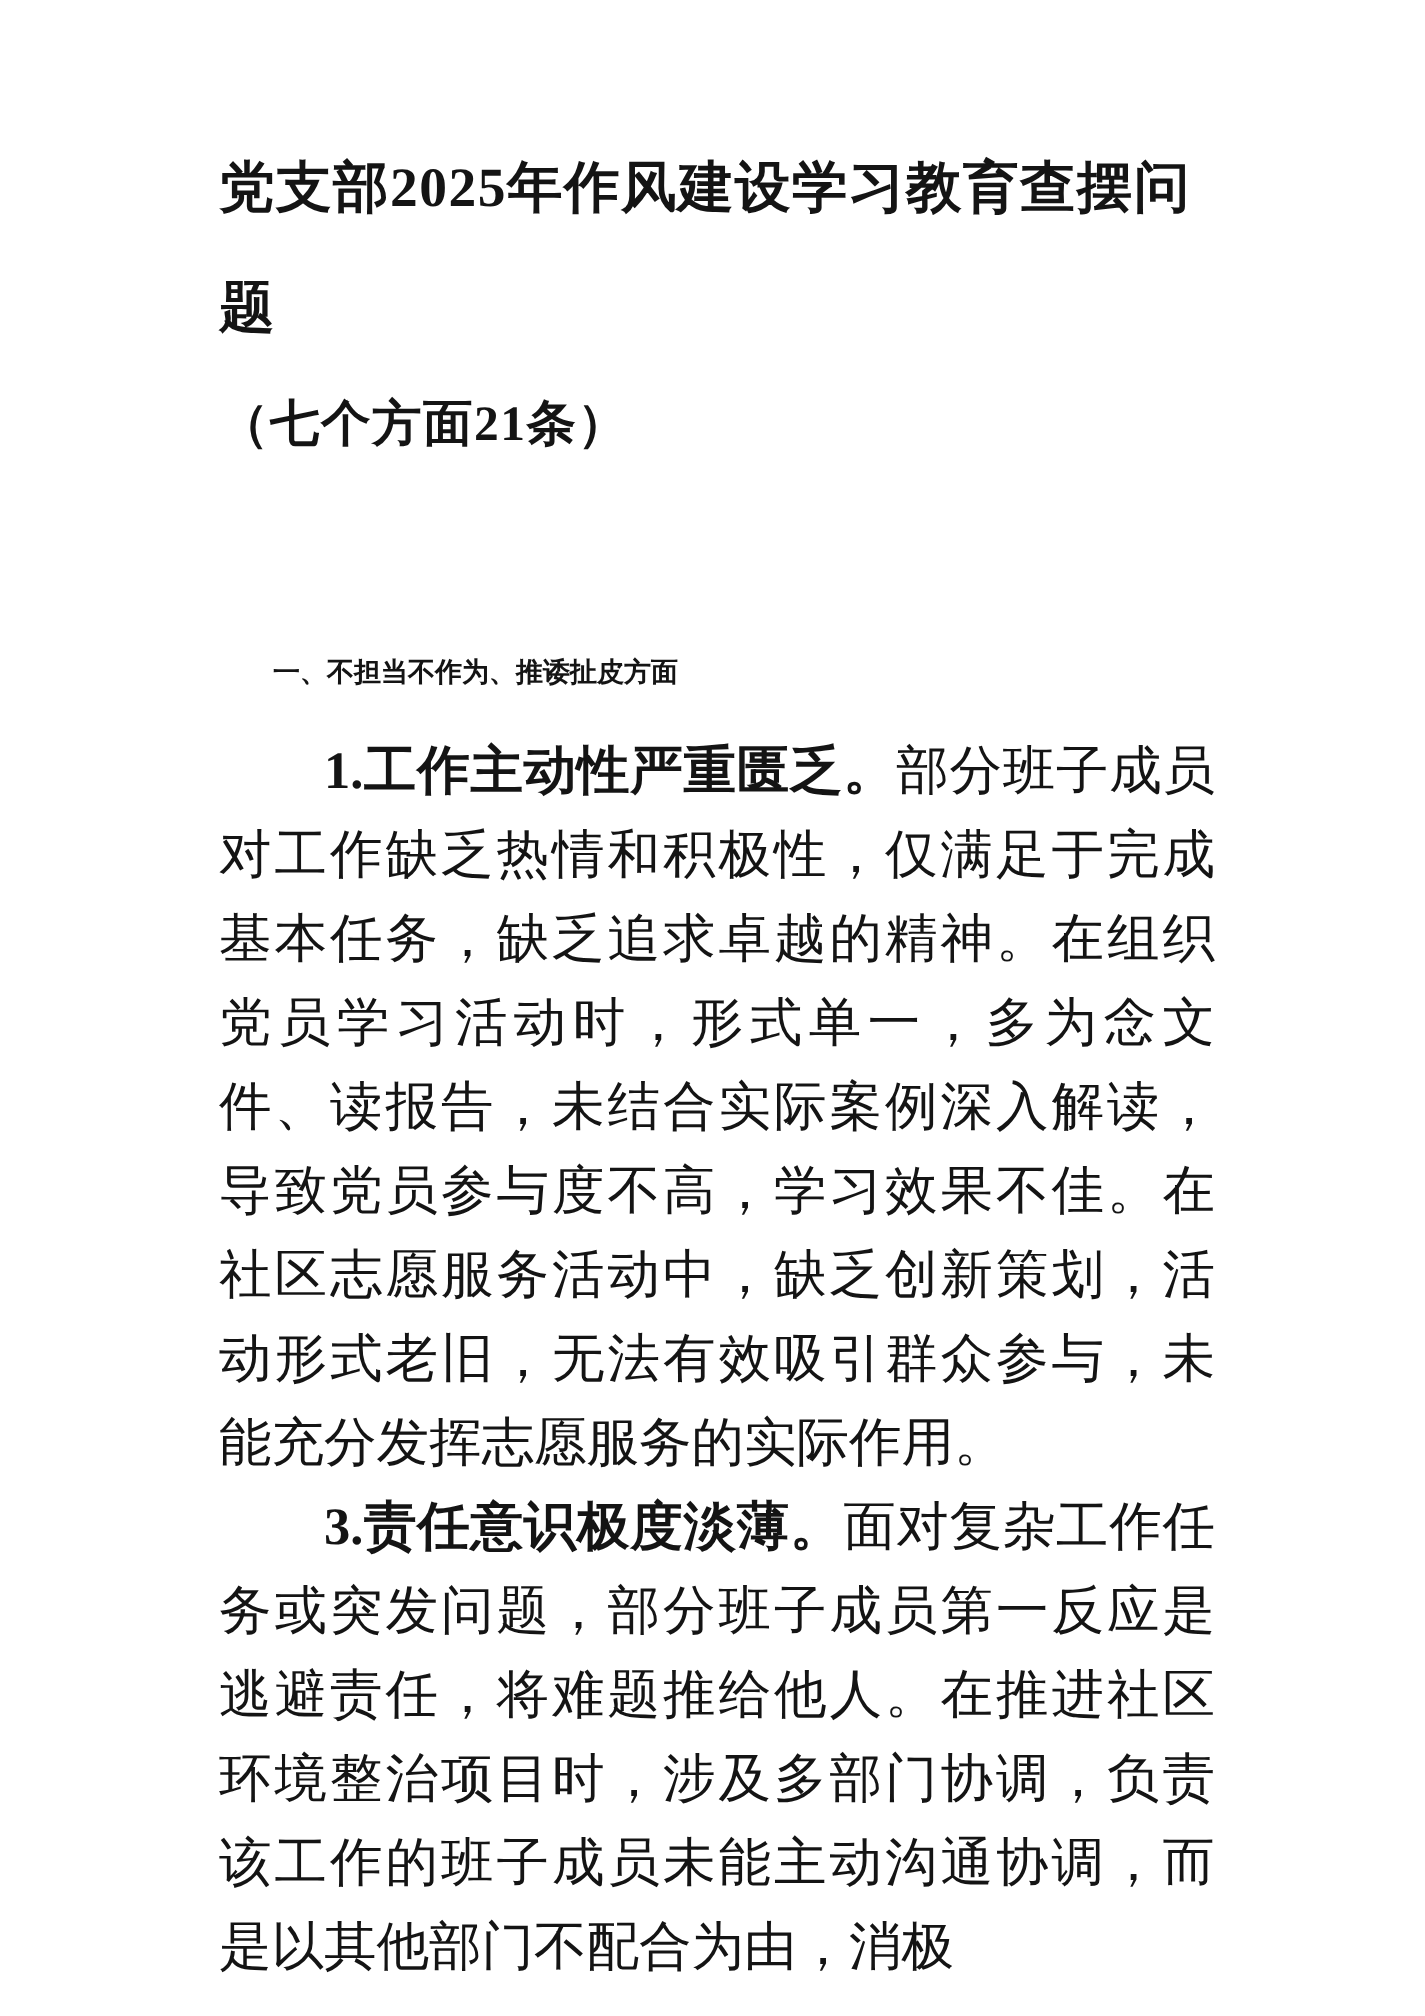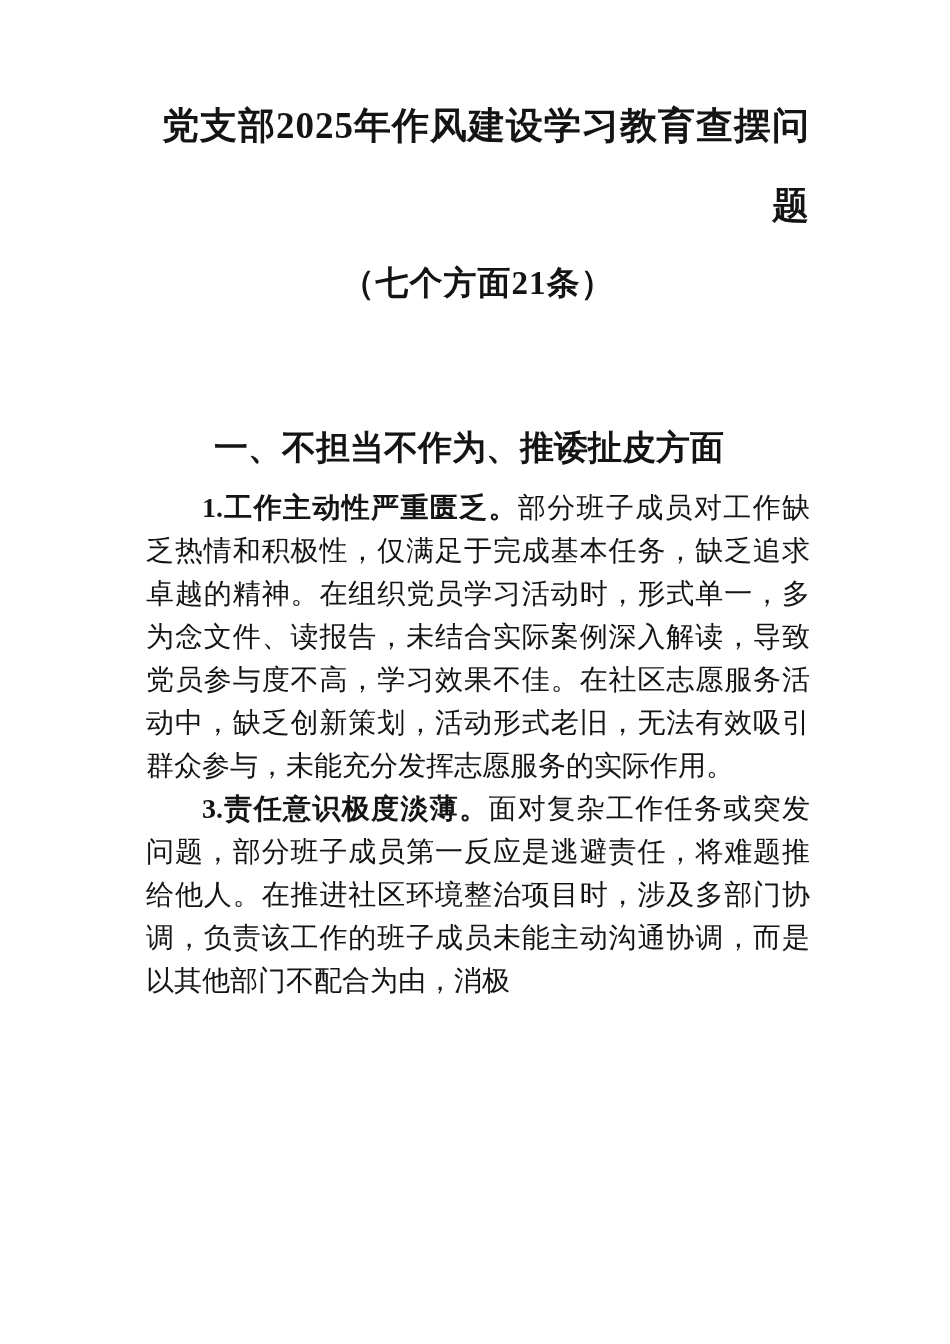--- a/index.html
+++ b/index.html
@@ -18,47 +18,46 @@
     box-sizing: border-box;
     width: 950px;
     height: 1344px;
     padding: 86px 140px 0 146px;
     background: #ffffff;
   }
   .title {
     margin: 0;
     font-size: 37px;
     font-weight: bold;
-    text-align: right;
+    text-align: left;
     line-height: 80px;
     letter-spacing: 1px;
   }
   .title-line {
     display: block;
   }
   .subtitle {
     font-size: 33px;
     font-weight: bold;
-    text-align: center;
     line-height: 74px;
     letter-spacing: 1px;
   }
   .content {
     margin-top: 90px;
   }
   .heading {
-    font-size: 34px;
+    font-size: 18px;
     font-weight: bold;
     line-height: 76px;
     text-indent: 2em;
   }
   .para {
     margin: 0;
-    font-size: 28px;
-    line-height: 43px;
+    font-size: 35px;
+    line-height: 56px;
     text-indent: 2em;
     text-align: justify;
   }
   .para .lead {
     font-weight: bold;
   }
 </style>
 </head>
 <body>
 

